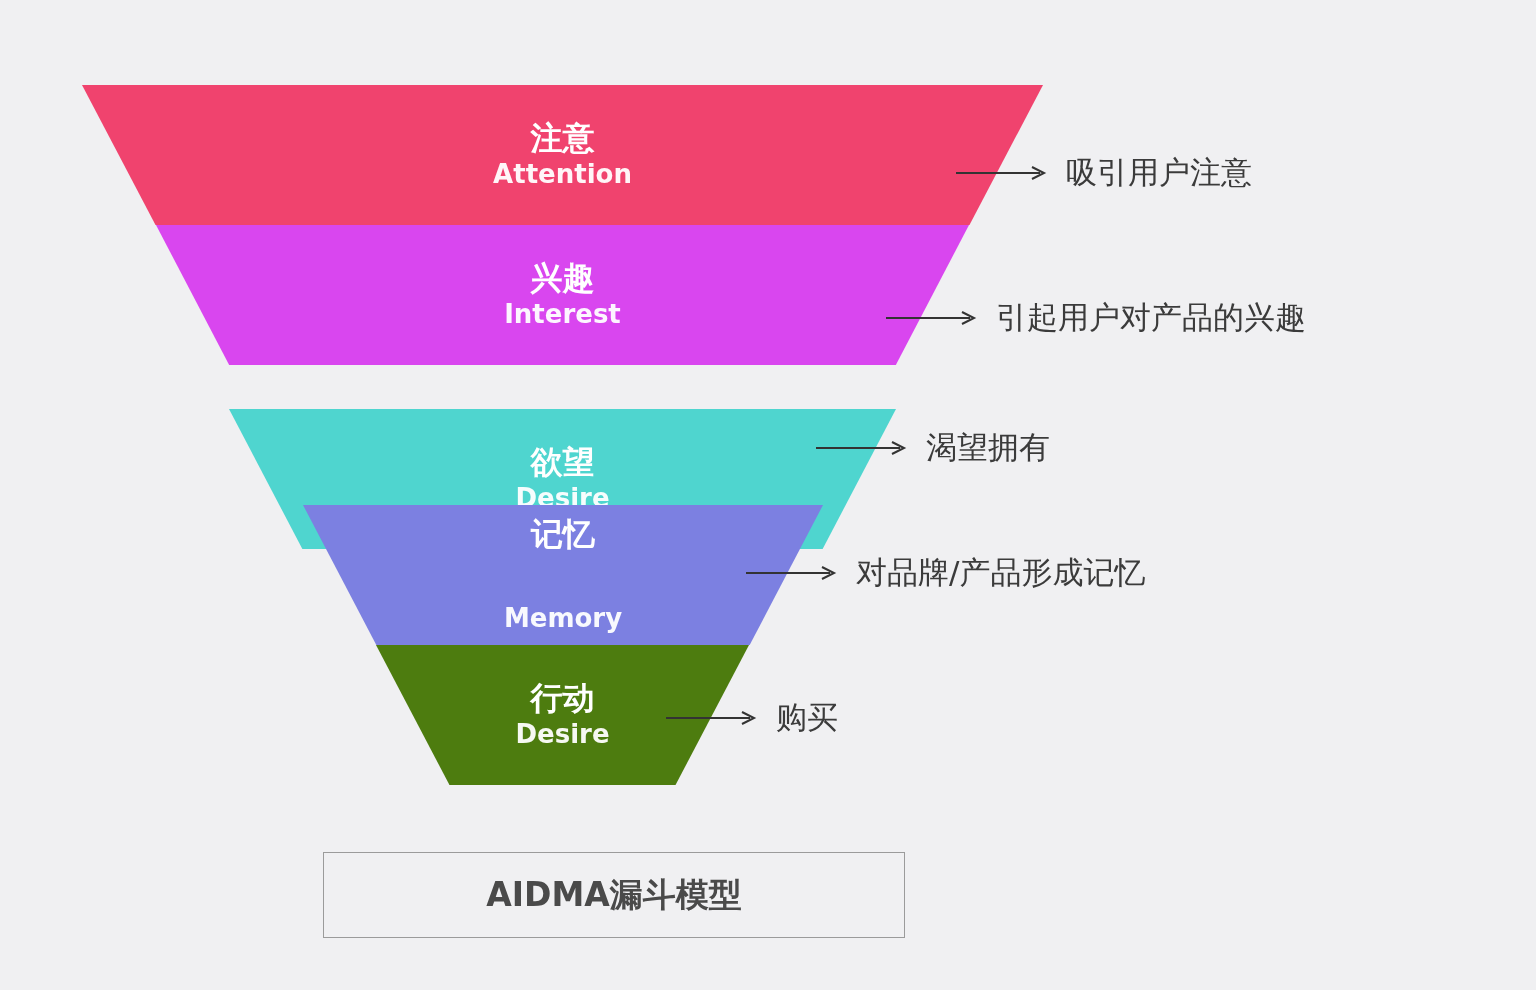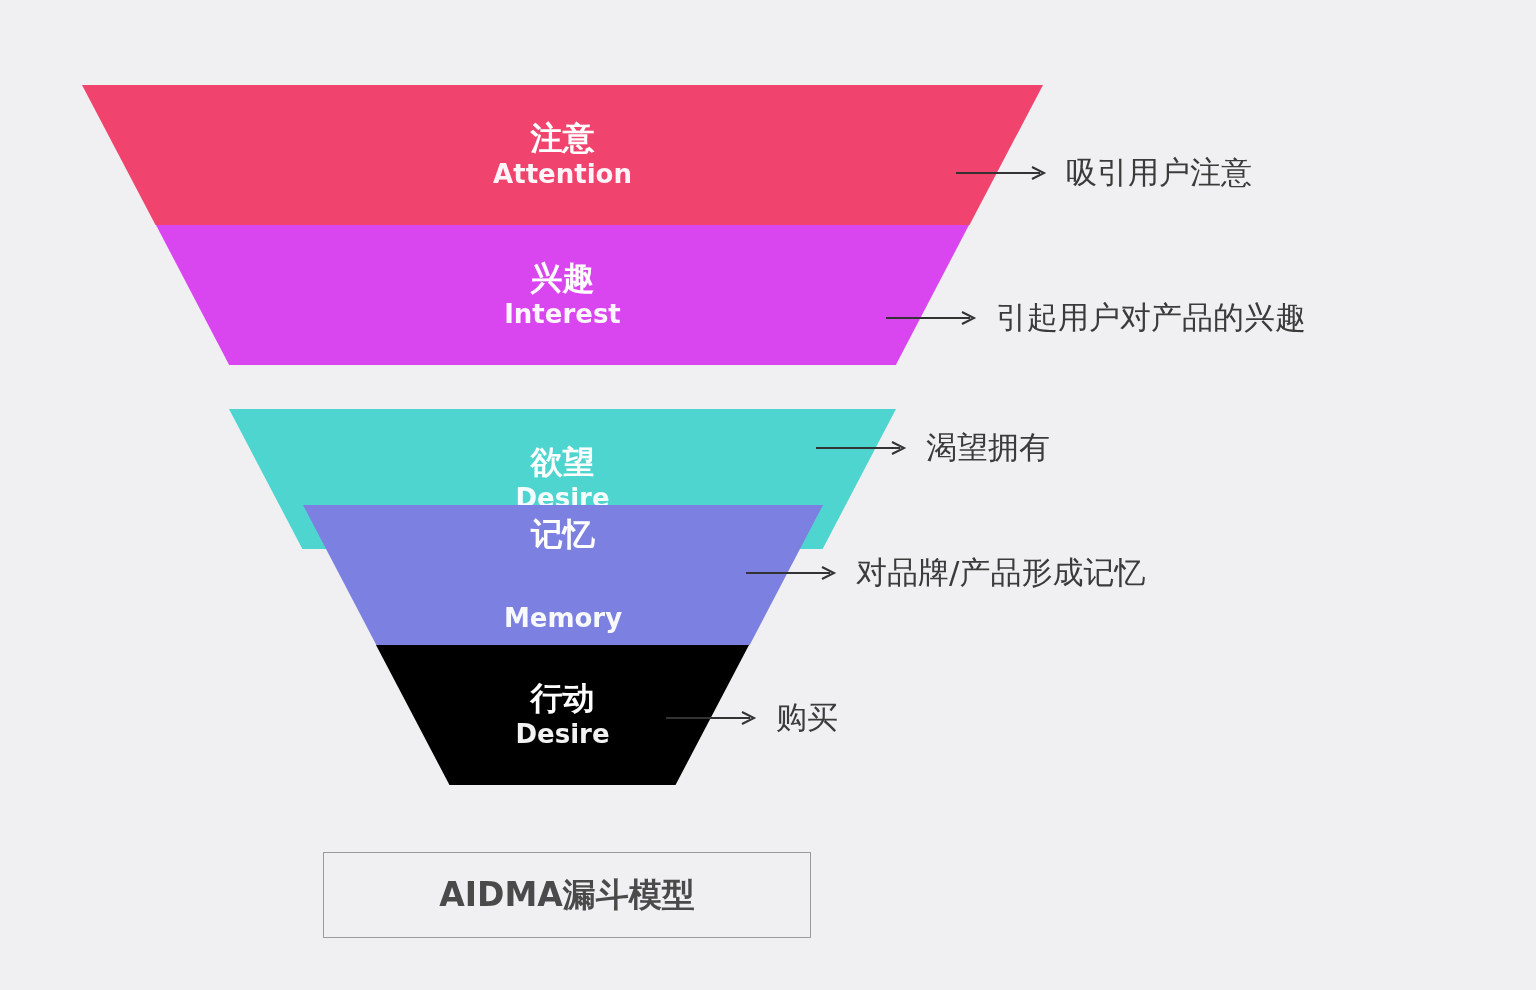--- a/index.html
+++ b/index.html
@@ -57,21 +57,21 @@
   .annotation-3 { top: 573px; left: 746px; }
   .annotation-4 { top: 718px; left: 666px; justify-content: center; }
 
   .arrow { flex: 0 0 auto; display: block; }
 
   
   .caption-box {
     position: absolute;
     left: 323px;
     top: 852px;
-    width: 488px;
+    width: 582px;
     height: 86px;
     border: 1px solid #9b9b9b;
     box-sizing: border-box;
     display: flex;
     align-items: center;
     justify-content: center;
     font-size: 33px;
     font-weight: bold;
     color: #4a4a4a;
   }
@@ -90,21 +90,21 @@
     <div class="layer-subtitle">Interest</div>
   </div>
   <div class="layer layer-2" style="background-color: rgb(79, 213, 207);">
     <div class="layer-title">欲望</div>
     <div class="layer-subtitle">Desire</div>
   </div>
   <div class="layer layer-3" style="background-color: rgb(124, 128, 225); gap: 48px;">
     <div class="layer-title">记忆</div>
     <div class="layer-subtitle">Memory</div>
   </div>
-  <div class="layer layer-4" style="background-color: #000000;">
+  <div class="layer layer-4" style="background-color: #4d7c0f;">
     <div class="layer-title">行动</div>
     <div class="layer-subtitle">Desire</div>
   </div>
 
   <div class="annotation annotation-0">
     <svg class="arrow" width="92" height="16" viewBox="0 0 92 16">
       <line x1="0" y1="8" x2="84" y2="8" stroke="#333" stroke-width="2"></line>
       <path d="M76 2 L88 8 L76 14" fill="none" stroke="#333" stroke-width="2"></path>
     </svg>
     <span class="annotation-text">吸引用户注意</span>

